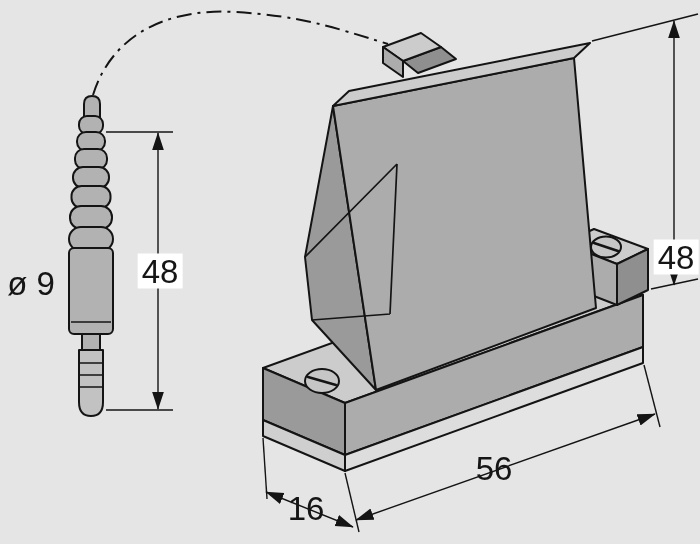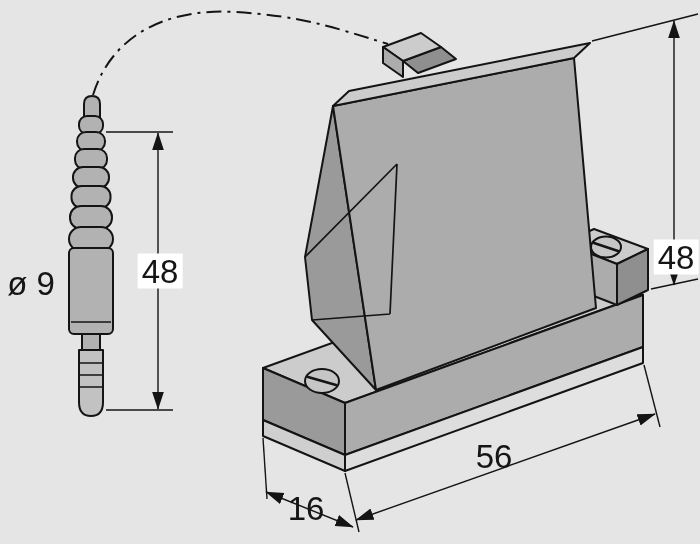--- a/index.html
+++ b/index.html
@@ -94,16 +94,16 @@
     <line class="dim" x1="356" y1="520" x2="655" y2="414" marker-start="url(#arr)" marker-end="url(#arr)"></line>
 
     <line class="dim" x1="263" y1="438" x2="267" y2="499"></line>
     <line class="dim" x1="266" y1="492" x2="353" y2="527" marker-start="url(#arr)" marker-end="url(#arr)"></line>
   </g>
 </svg>
 
 <div class="dim-label" style="left:31px;top:283px">ø 9</div>
 <div class="dim-label bg" style="left:160px;top:271px">48</div>
 <div class="dim-label bg" style="left:676px;top:257px">48</div>
-<div class="dim-label" style="left:494px;top:456px">56</div>
+<div class="dim-label" style="left:494px;top:468px">56</div>
 <div class="dim-label" style="left:306px;top:508px">16</div>
 
 </div>
 
 </body></html>

